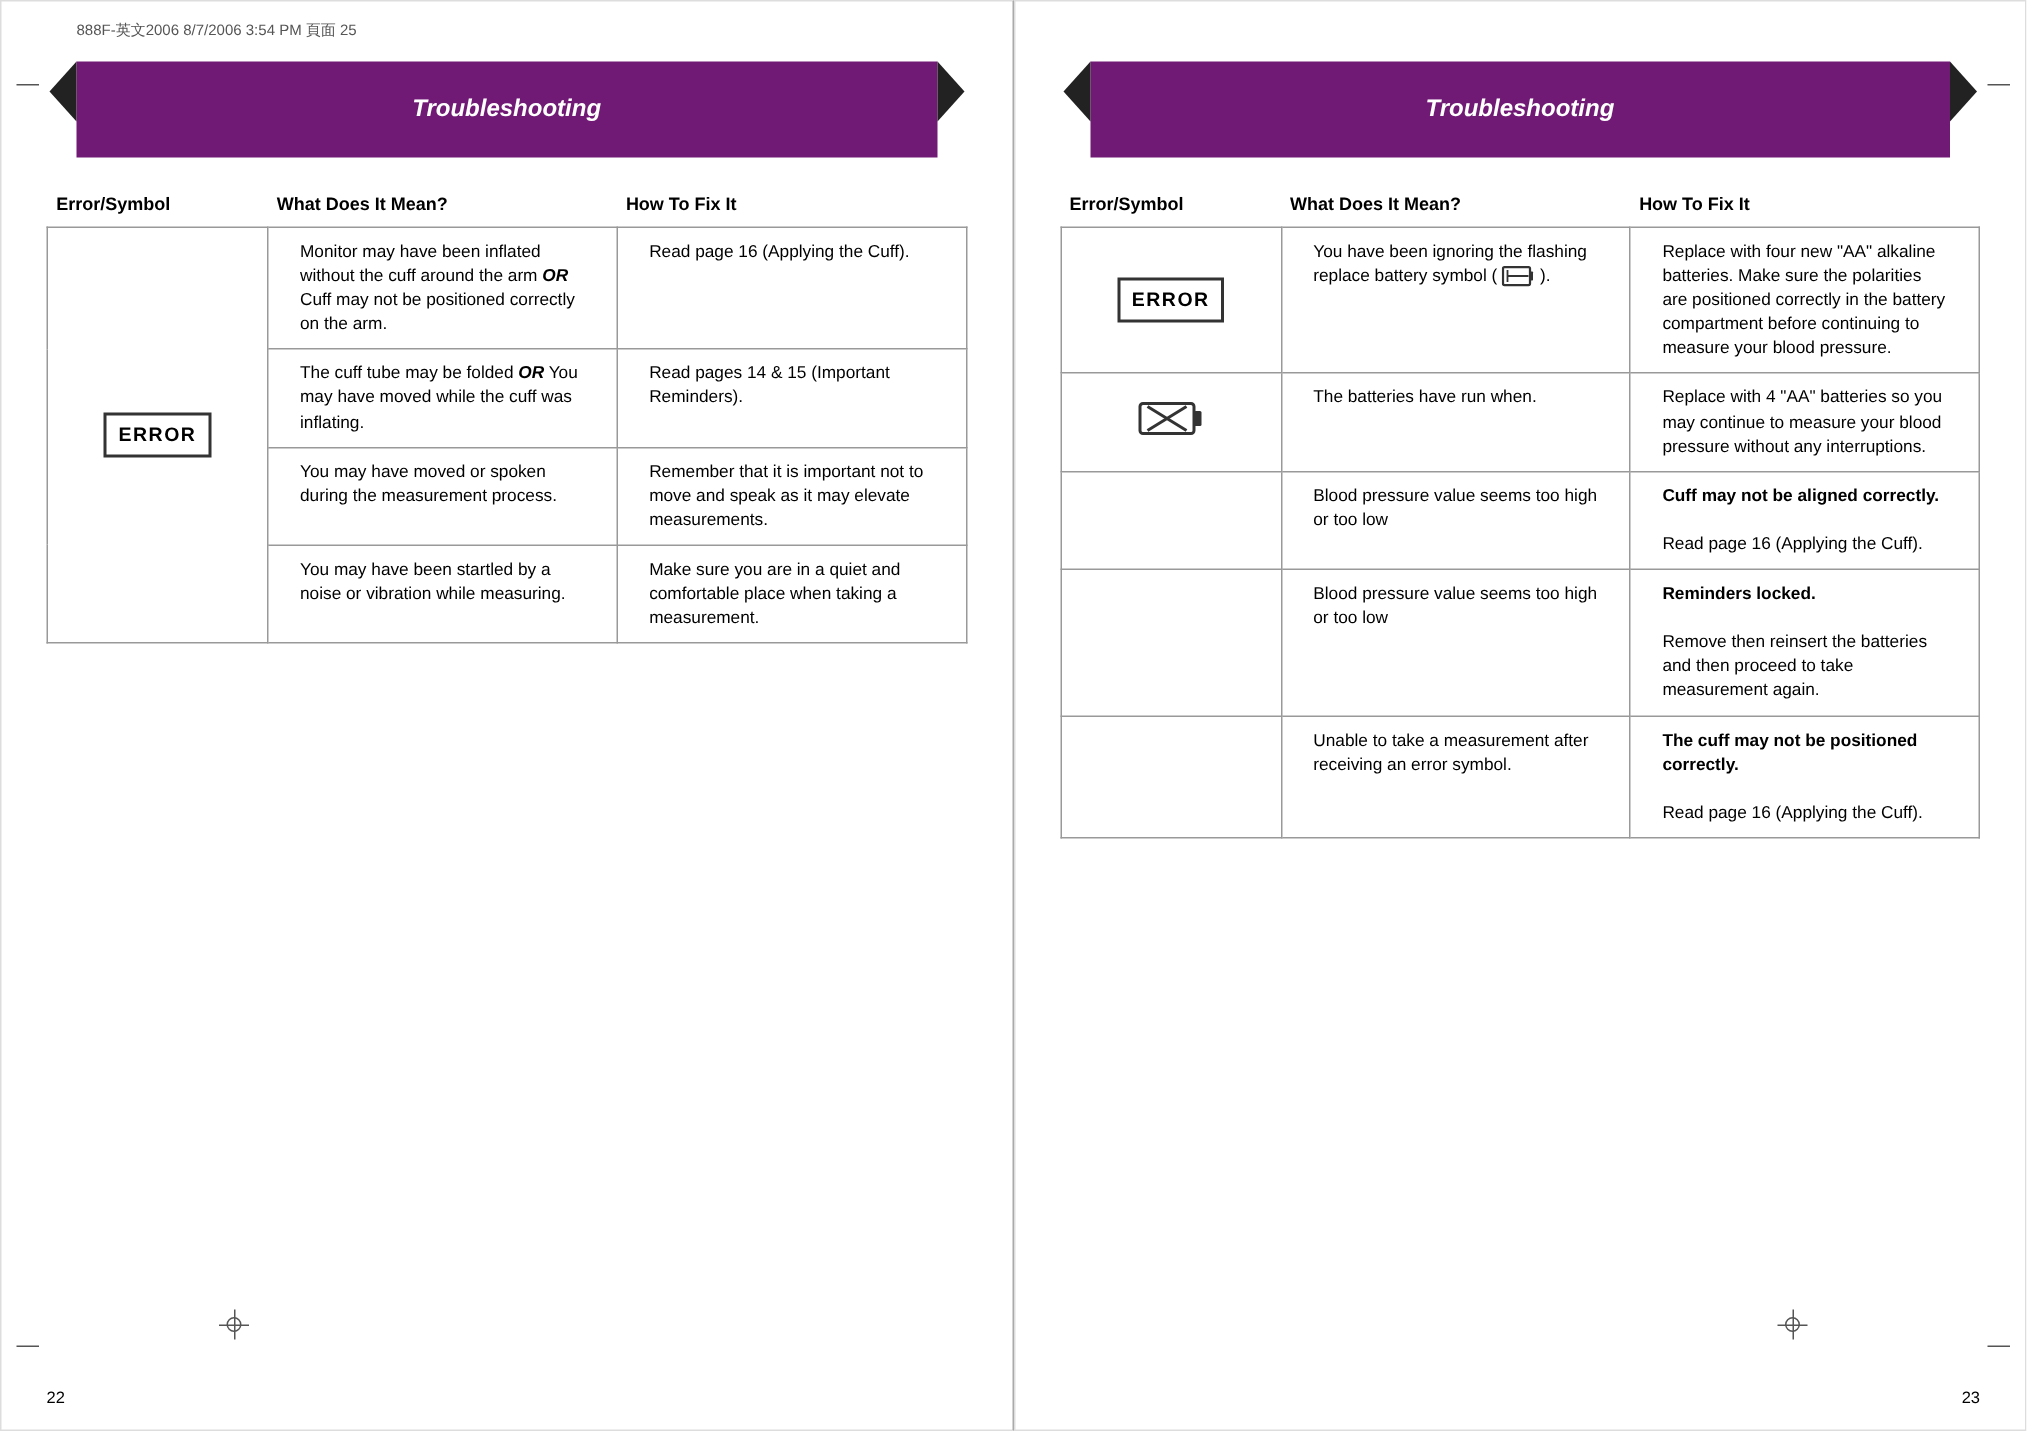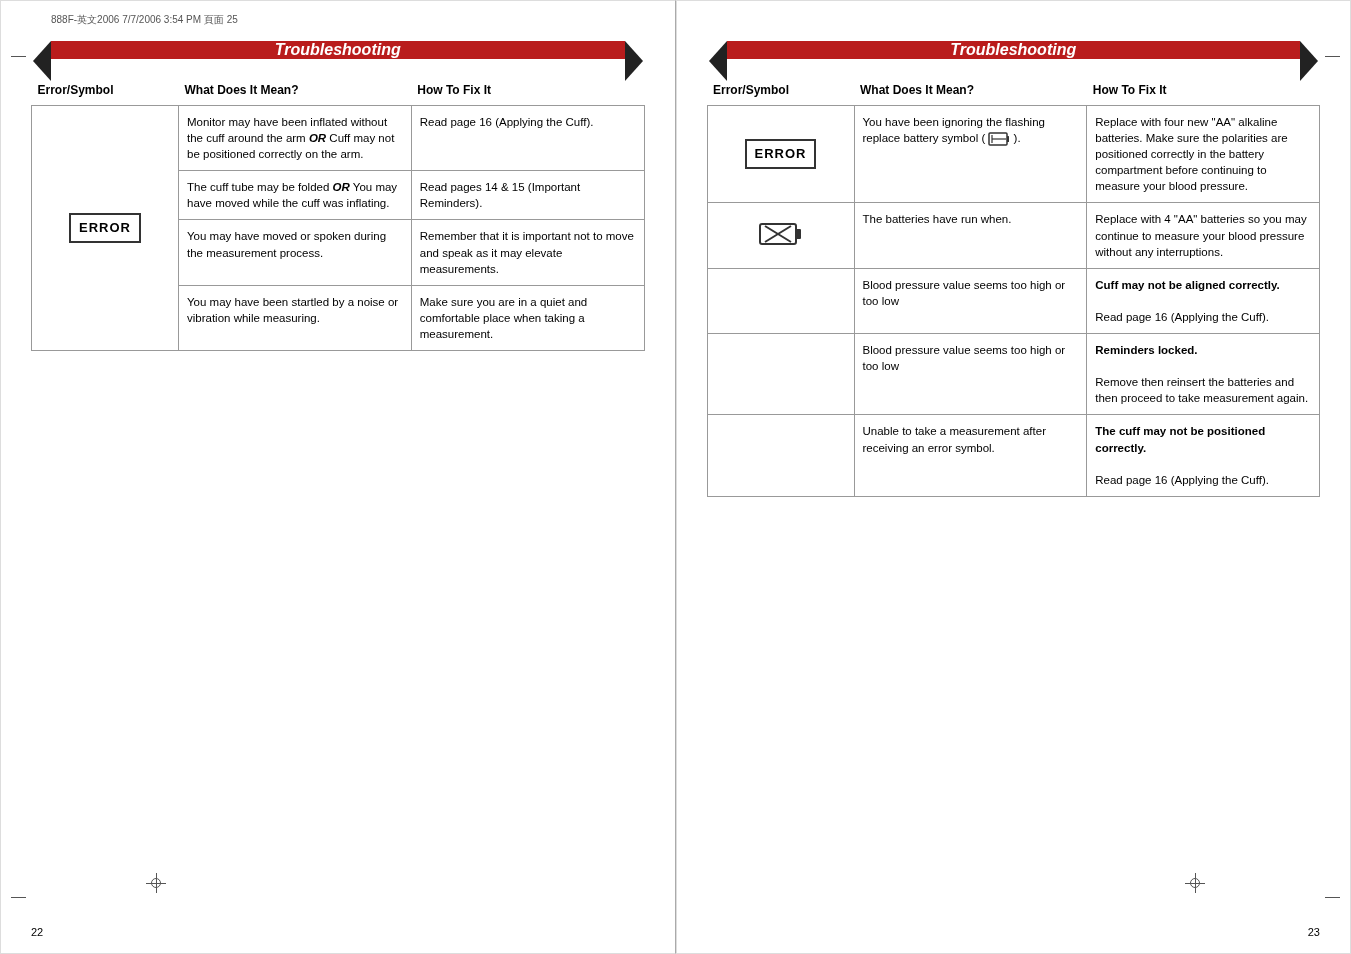--- a/index.html
+++ b/index.html
@@ -26,27 +26,27 @@
       position: relative;
       border: 1px solid #ddd;
     }
 
     .page-left {
       border-right: 1px solid #aaa;
     }
 
     
     .section-header {
-      background: #b91c1c;
+      background: #701a75;
       color: #fff;
       text-align: center;
       font-size: 16px;
       font-weight: bold;
       font-style: italic;
-      padding: 0 20px;
+      padding: 23px 20px;
       position: relative;
       margin-bottom: 20px;
     }
 
     .section-header::before,
     .section-header::after {
       content: '';
       position: absolute;
       top: 0;
       width: 0;
@@ -80,21 +80,21 @@
     .trouble-table th {
       font-weight: bold;
       font-size: 12px;
       text-align: left;
       padding: 4px 6px 8px 6px;
       border-bottom: none;
     }
 
     .trouble-table td {
       border: 1px solid #999;
-      padding: 8px 8px;
+      padding: 8px 21px;
       vertical-align: top;
       font-size: 11.5px;
       line-height: 1.4;
     }
 
     .trouble-table .col-symbol {
       width: 90px;
       text-align: center;
       vertical-align: middle;
     }
@@ -195,21 +195,21 @@
       width: 38%;
     }
   </style>
 </head>
 <body>
 
 <div class="page-container">
 
   <div class="page-left">
 
-    <div class="meta-line">888F-英文2006  7/7/2006  3:54 PM  頁面 25</div>
+    <div class="meta-line">888F-英文2006  8/7/2006  3:54 PM  頁面 25</div>
 
     <div class="margin-mark" style="top: 55px; left: 10px;"></div>
     <div class="margin-mark" style="bottom: 55px; left: 10px;"></div>
 
     <div class="header-wrapper">
       <div class="section-header">
         <span>Troubleshooting</span>
       </div>
     </div>
 

